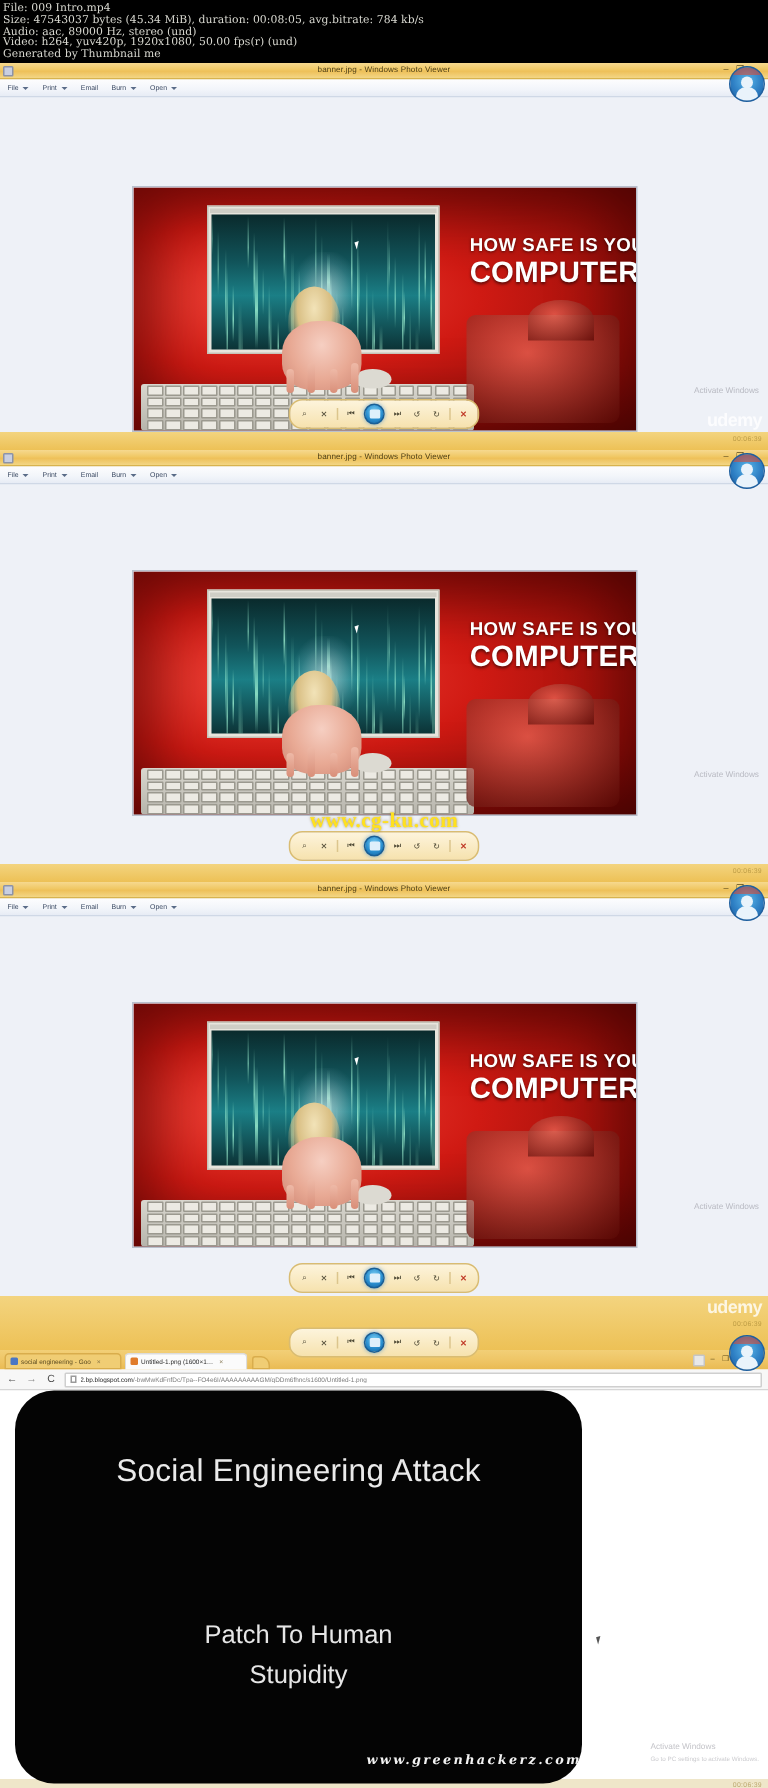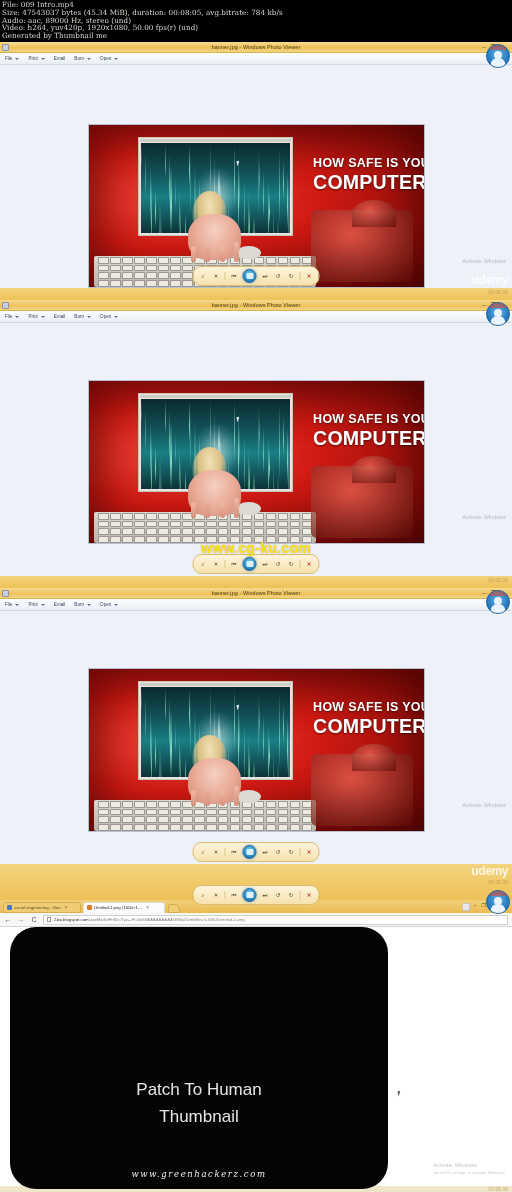--- a/index.html
+++ b/index.html
@@ -109,21 +109,21 @@
     box-shadow:0 0 3px rgba(60,140,210,.7);
   }
   .tb-play .inner { width:7px;height:6px;background:#dff0fb;border-radius:1px; }
 
   
   .wm-activate { position:absolute; z-index:25; color:rgba(120,120,130,.45); font-size:5.5px; line-height:7px; white-space:nowrap; }
   .wm-activate .sub { font-size:4.2px; color:rgba(120,120,130,.40); }
   .wm-udemy { position:absolute; z-index:26; color:rgba(255,255,255,.80); font-size:12px; font-weight:600; letter-spacing:-.4px; }
   .wm-time { position:absolute; z-index:26; color:rgba(150,120,40,.55); font-size:4.6px; letter-spacing:.2px; }
   .wm-cgku { position:absolute; z-index:40; color:#ffe11f; font-size:14px; font-weight:700;
-             font-family:Liberation Sans, sans-serif; text-shadow:0 0 2px rgba(120,90,0,.6); letter-spacing:.3px; }
+             font-family:Liberation Serif, serif; text-shadow:0 0 2px rgba(120,90,0,.6); letter-spacing:.3px; }
 
   
   .chrome-tabstrip { position:relative; height:13px; width:100%;
     background: linear-gradient(to bottom,#f2cf77 0%,#eec463 60%,#e9ba52 100%); }
   .ctab { position:absolute; top:1.5px; height:11.5px; border-radius:3px 3px 0 0;
           display:flex; align-items:center; gap:2px; padding:0 3px; font-size:4.3px; color:#3b3b3b; white-space:nowrap; overflow:hidden; }
   .ctab.inactive { background:#f0cd74; border:1px solid #d9ad4c; color:#5a4a20; }
   .ctab.active { background:#fbfbfb; border:1px solid #dcdcdc; border-bottom:none; color:#2b2b2b; }
   .favicon { width:5px;height:5px;border-radius:1px; flex:none; }
   .ctab .x { margin-left:2px; font-size:4.5px; color:#7a6a42; }
@@ -136,22 +136,22 @@
   .navbtn.on { color:#4a4a4a; }
   .urlbox { flex:1; height:10px; background:#fff; border:1px solid #cfcfcf; border-radius:1px; display:flex; align-items:center; padding:0 3px; gap:2.5px; }
   .pagechip { width:4px;height:5px;border:1px solid #9a9a9a; background:#fff; flex:none; }
   .urltext { font-size:4.3px; color:#7d7d7d; white-space:nowrap; overflow:hidden; }
   .urltext b { color:#1d1d1d; font-weight:400; }
 
   
   .blackimg { position:absolute; background:#040404; border-radius:26px; z-index:35; overflow:hidden; }
   .blackimg .t1 { position:absolute; left:0; right:0; text-align:center; color:#eaeaea; font-size:21px; letter-spacing:.2px; white-space:nowrap; }
   .blackimg .t2 { position:absolute; left:0; right:0; text-align:center; color:#e6e6e6; font-size:17px; }
-  .blackimg .wmk { position:absolute; left:0; right:0; text-align:center; color:#f2f2f2;
-                   font-size:8.5px; font-style:italic; font-weight:400; letter-spacing:1.6px; font-family:"DejaVu Serif", serif; }
+  .blackimg .wmk { position:absolute; left:0; right:0; text-align:right; color:#f2f2f2;
+                   font-size:8.5px; font-style:italic; font-weight:700; letter-spacing:1.6px; font-family:"DejaVu Serif", serif; }
   .browser-page { position:absolute; left:0; right:0; background:#fff; }
   .page-cursor { position:absolute; width:0;height:0;border-left:3px solid #555;border-bottom:5px solid transparent; transform:rotate(-16deg); }
   .bottom-strip { position:absolute; left:0; width:512px; height:6px; bottom:0; background:#efe6c9; z-index:10; }
 </style>
 </head>
 <body>
 
 <div id="root">
 
   <div class="mediainfo">
@@ -859,22 +859,23 @@
 
     <div class="browser-page" style="top:63px;bottom:6px;">
       <div class="page-cursor" style="left:398px;top:164px;"></div>
       <div class="wm-activate" style="right:6px;bottom:10px;">
         <div>Activate Windows</div>
         <div class="sub">Go to PC settings to activate Windows.</div>
       </div>
     </div>
 
     <div class="blackimg" style="left:10px;top:63px;width:378px;height:262px;">
+      <div class="t1" style="top:42px;">Social  Engineering  Attack</div>
       <div class="t2" style="top:153px;">Patch To Human</div>
-      <div class="t2" style="top:180px;">Thumbnail</div>
+      <div class="t2" style="top:180px;">Stupidity</div>
       <div class="wmk" style="bottom:10px;">www.greenhackerz.com</div>
     </div>
 
     <div class="bottom-strip"></div>
     <div class="wm-time" style="right:4px;bottom:0px;">00:06:39</div>
   </div>
 
 </div>
 
 </body></html>

